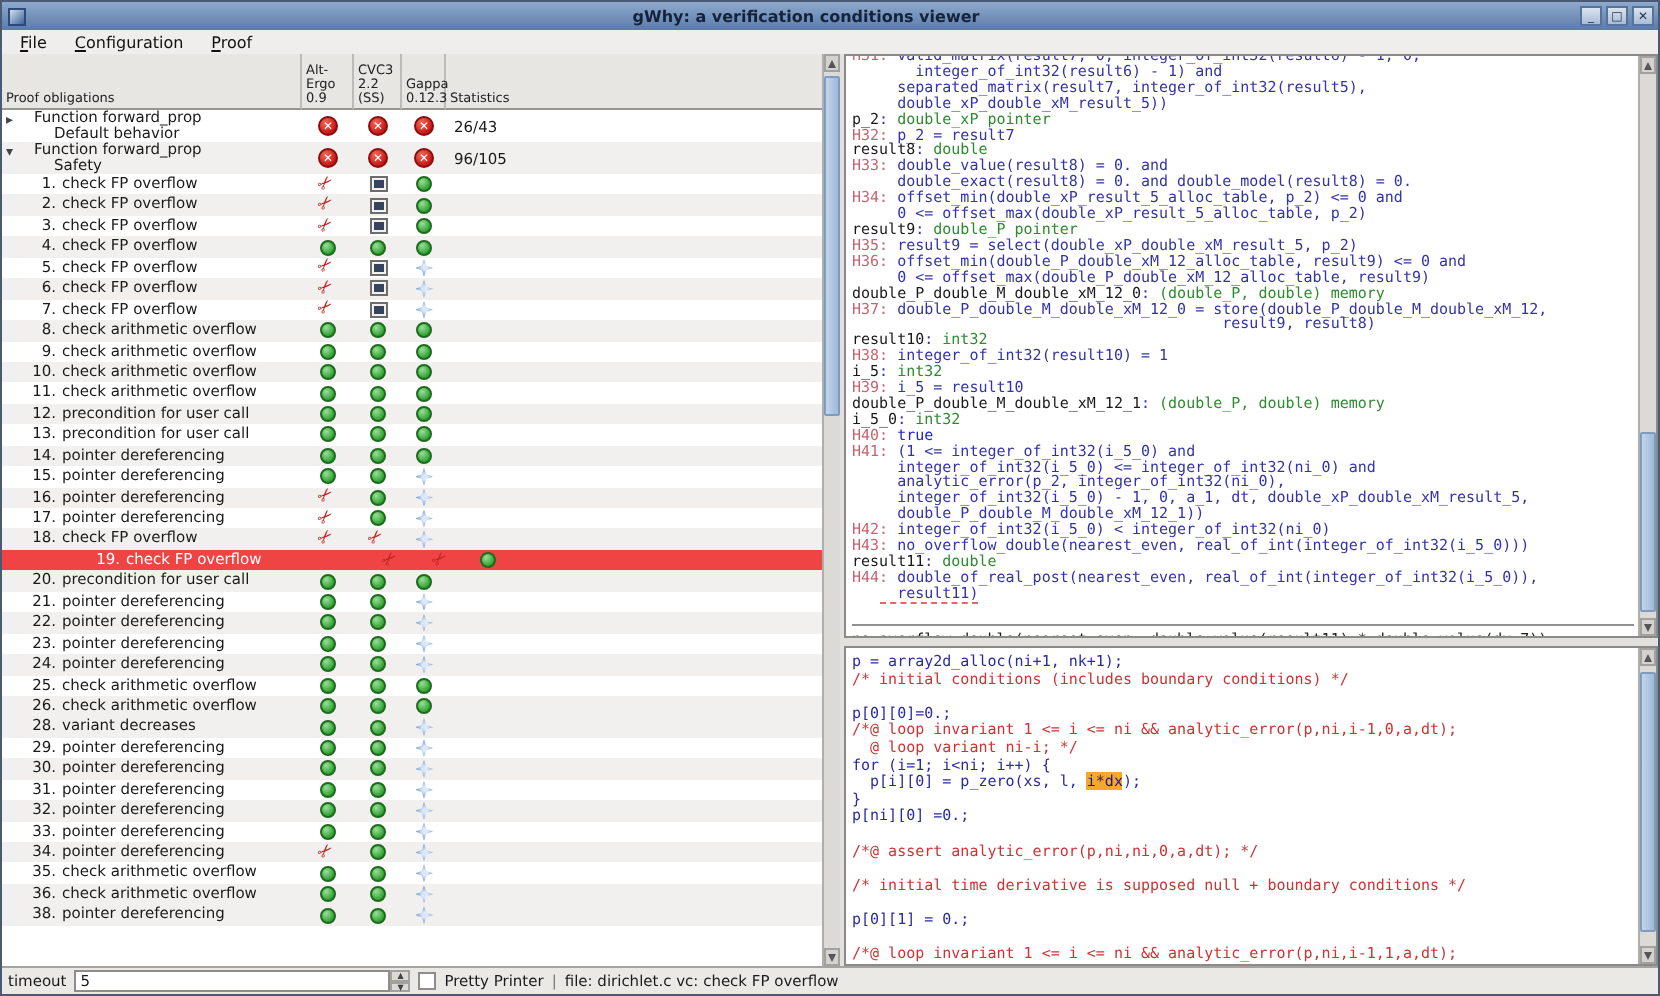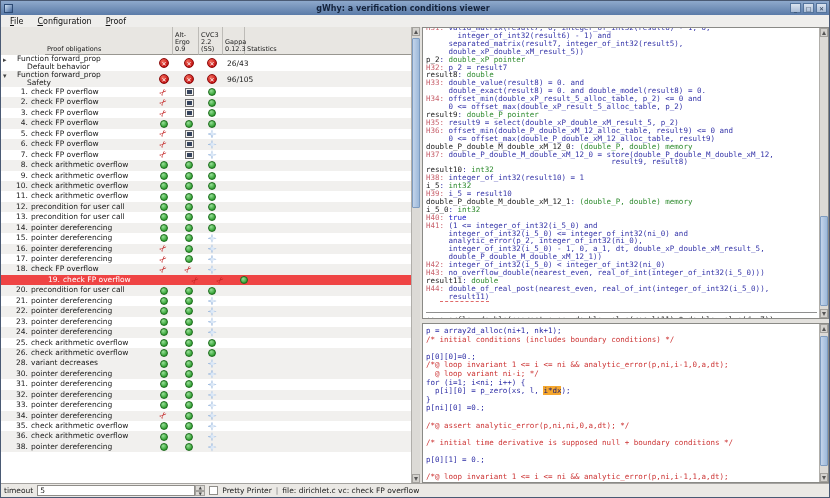--- a/index.html
+++ b/index.html
@@ -14,21 +14,21 @@
   
   .menubar{height:13px;background:#efeeec;border-bottom:1px solid #b8b6b2;display:flex;align-items:center;padding-left:2px;}
   .menu-item{display:inline-block;font-size:8px;padding:0 7px;color:#111;}
   .menu-item::first-letter{text-decoration:underline;}
   
   .main{position:absolute;top:26px;left:0;right:0;bottom:14px;display:flex;}
   .left-panel{width:419px;flex:none;display:flex;background:#fff;border-right:1px solid #8a8a86;position:relative;}
   .tree-area{width:410px;flex:none;overflow:hidden;display:flex;flex-direction:column;}
   .tree-header{height:28px;display:flex;flex:none;background:#e8e6e2;font-size:6.5px;color:#222;}
   .th{border-right:1px solid #bdbbb7;border-bottom:1px solid #989690;padding:1px 2px;display:flex;align-items:flex-end;white-space:pre-line;line-height:7px;}
-  .th.c0{width:128px;flex:none;margin-left:44px;}
+  .th.c0{width:150px;flex:none;}
   .th.c1{width:26px;flex:none;}
   .th.c2{width:24px;flex:none;}
   .th.c3{width:22px;flex:none;}
   .th.c4{flex:1;border-right:none;}
   .tree-body{flex:1;overflow:hidden;font-size:7.5px;}
   .trow{display:flex;align-items:center;height:10.45px;background:#fff;}
   .trow.alt{background:#f1f0ee;}
   .trow.group{height:16px;}
   .trow.sel{background:#ef4444;color:#fff;padding-left:32px;}
   .cell{overflow:hidden;white-space:nowrap;}
@@ -504,20 +504,33 @@
                 <span class="ic ic-valid"></span>
               </div>
               <div class="cell icc i1">
                 <span class="ic ic-valid"></span>
               </div>
               <div class="cell icc i2">
                 <span class="ic ic-unknown"></span>
               </div>
               <div class="cell stats"></div>
             </div>
+            <div class="trow">
+              <div class="cell lab"><span class="num">29.</span><span>pointer dereferencing</span></div>
+              <div class="cell icc i0">
+                <span class="ic ic-valid"></span>
+              </div>
+              <div class="cell icc i1">
+                <span class="ic ic-valid"></span>
+              </div>
+              <div class="cell icc i2">
+                <span class="ic ic-unknown"></span>
+              </div>
+              <div class="cell stats"></div>
+            </div>
             <div class="trow alt">
               <div class="cell lab"><span class="num">30.</span><span>pointer dereferencing</span></div>
               <div class="cell icc i0">
                 <span class="ic ic-valid"></span>
               </div>
               <div class="cell icc i1">
                 <span class="ic ic-valid"></span>
               </div>
               <div class="cell icc i2">
                 <span class="ic ic-unknown"></span>

